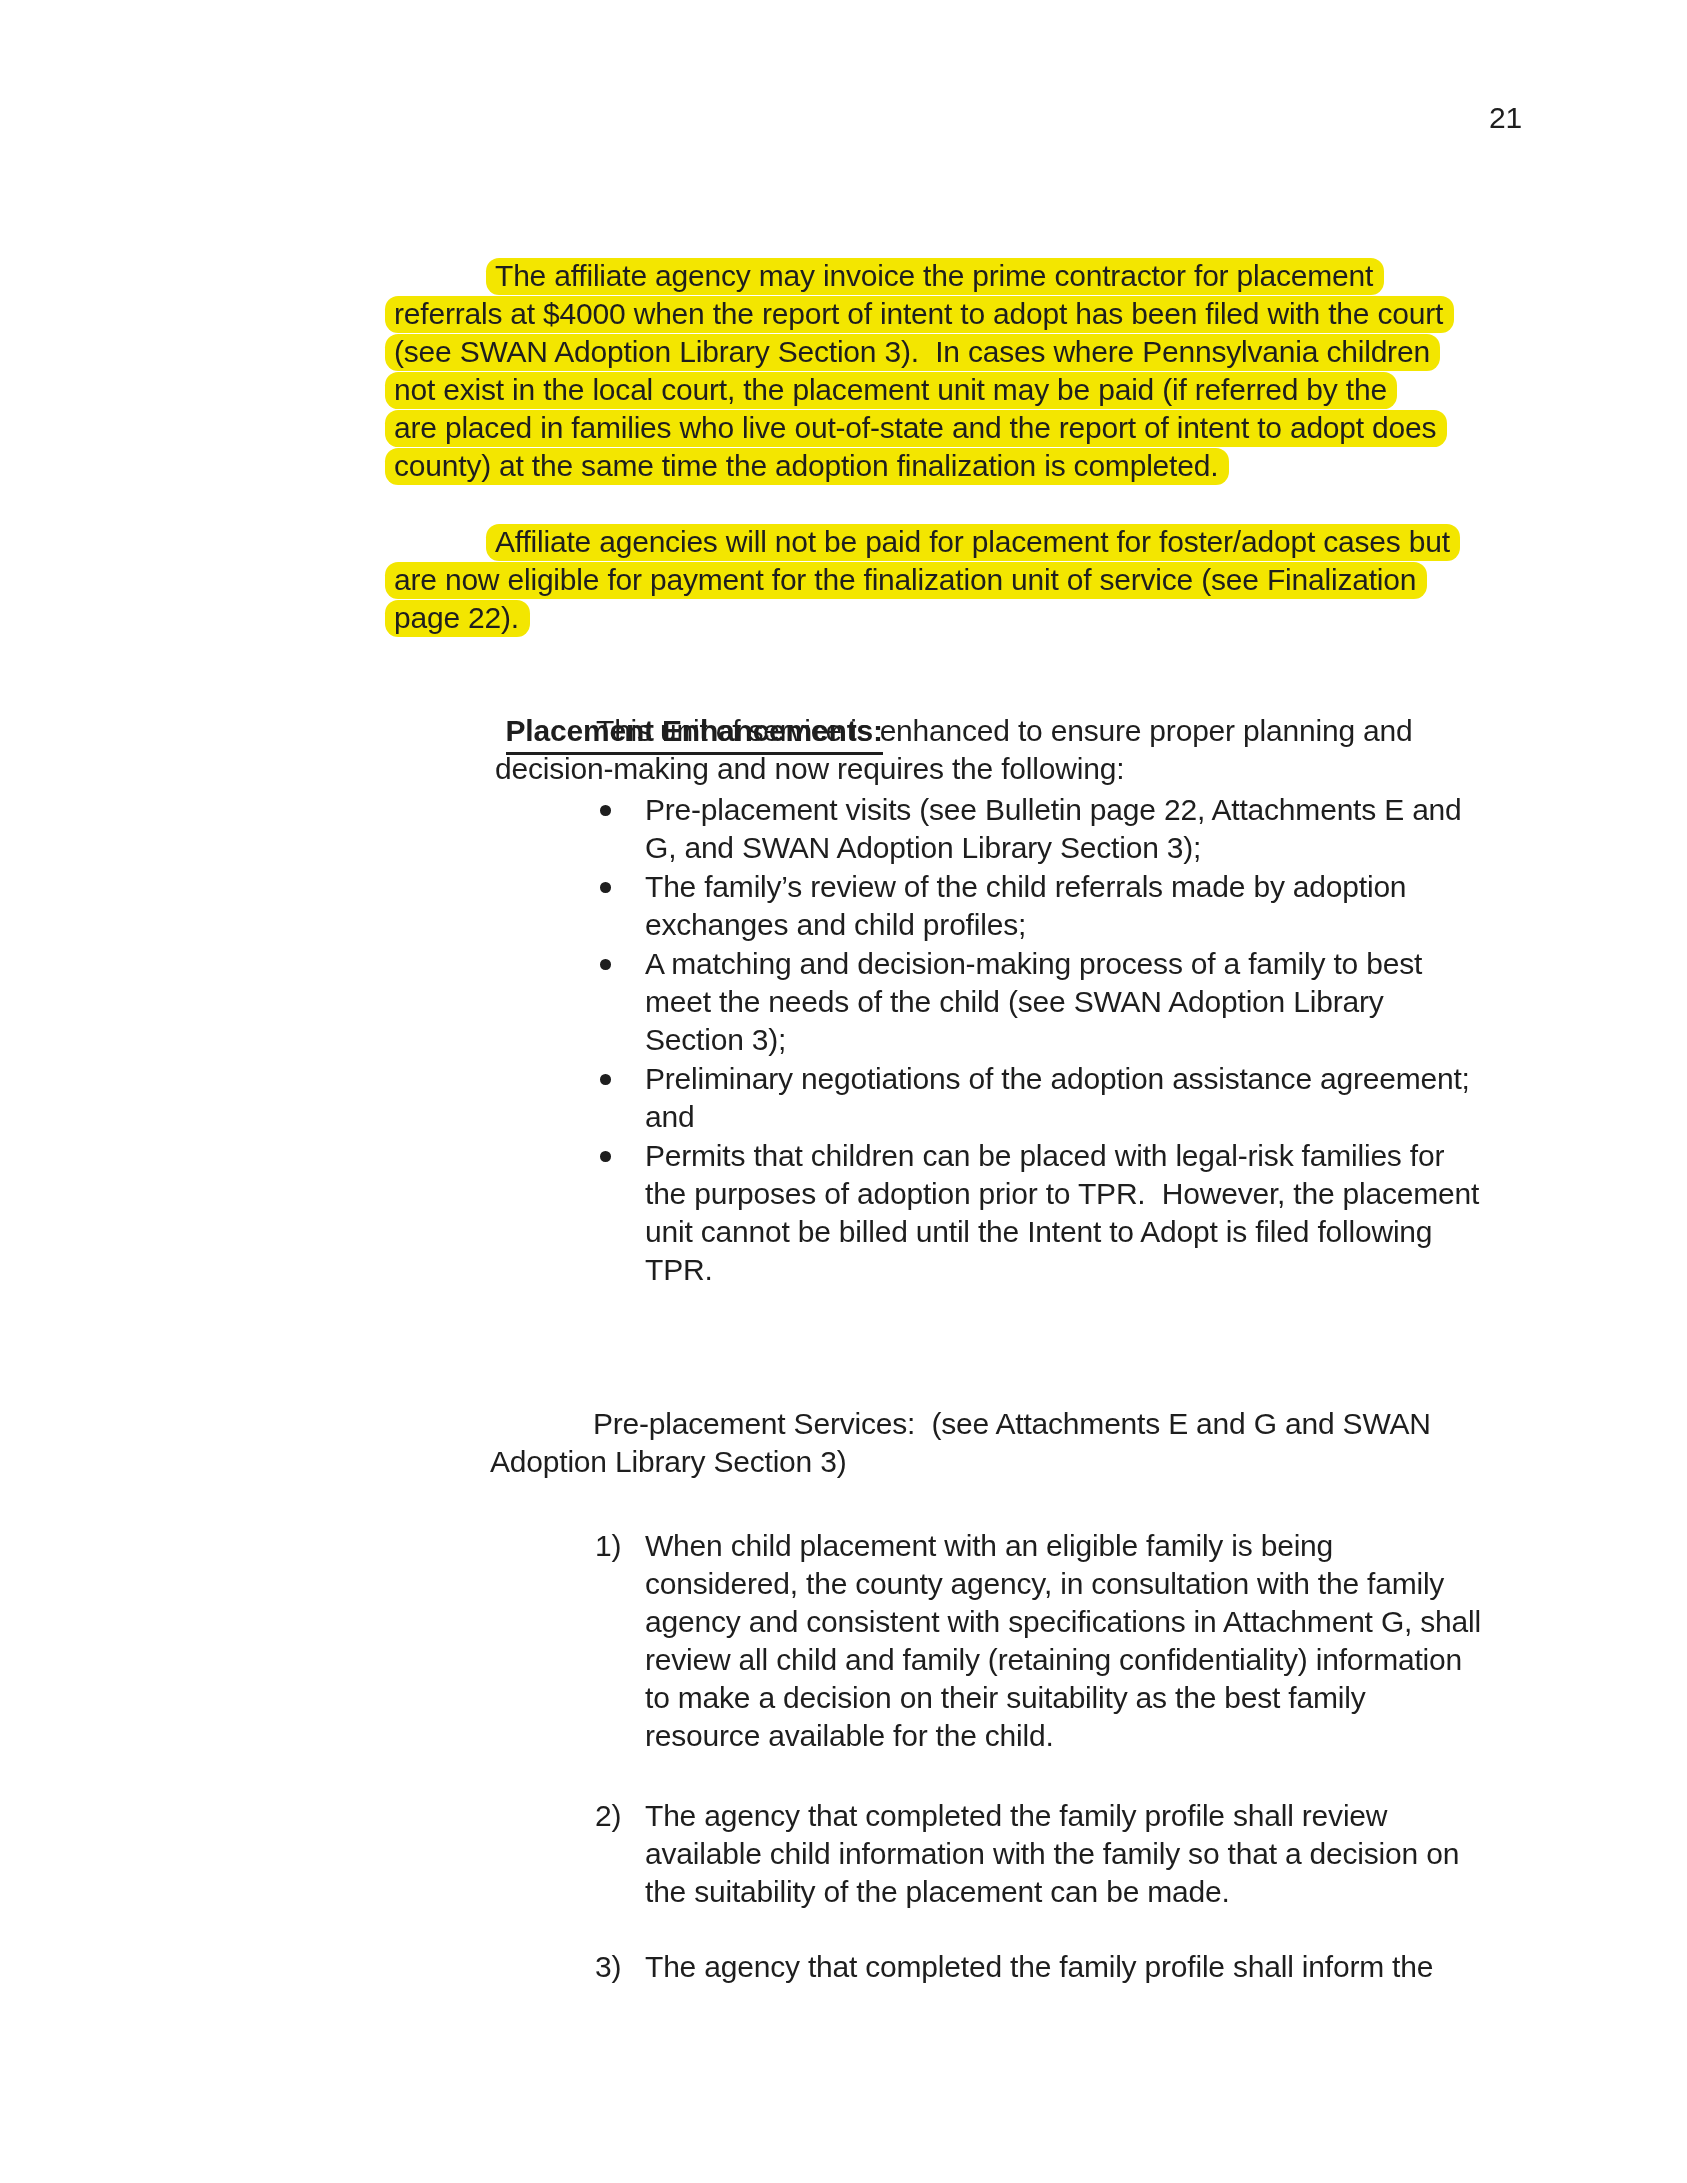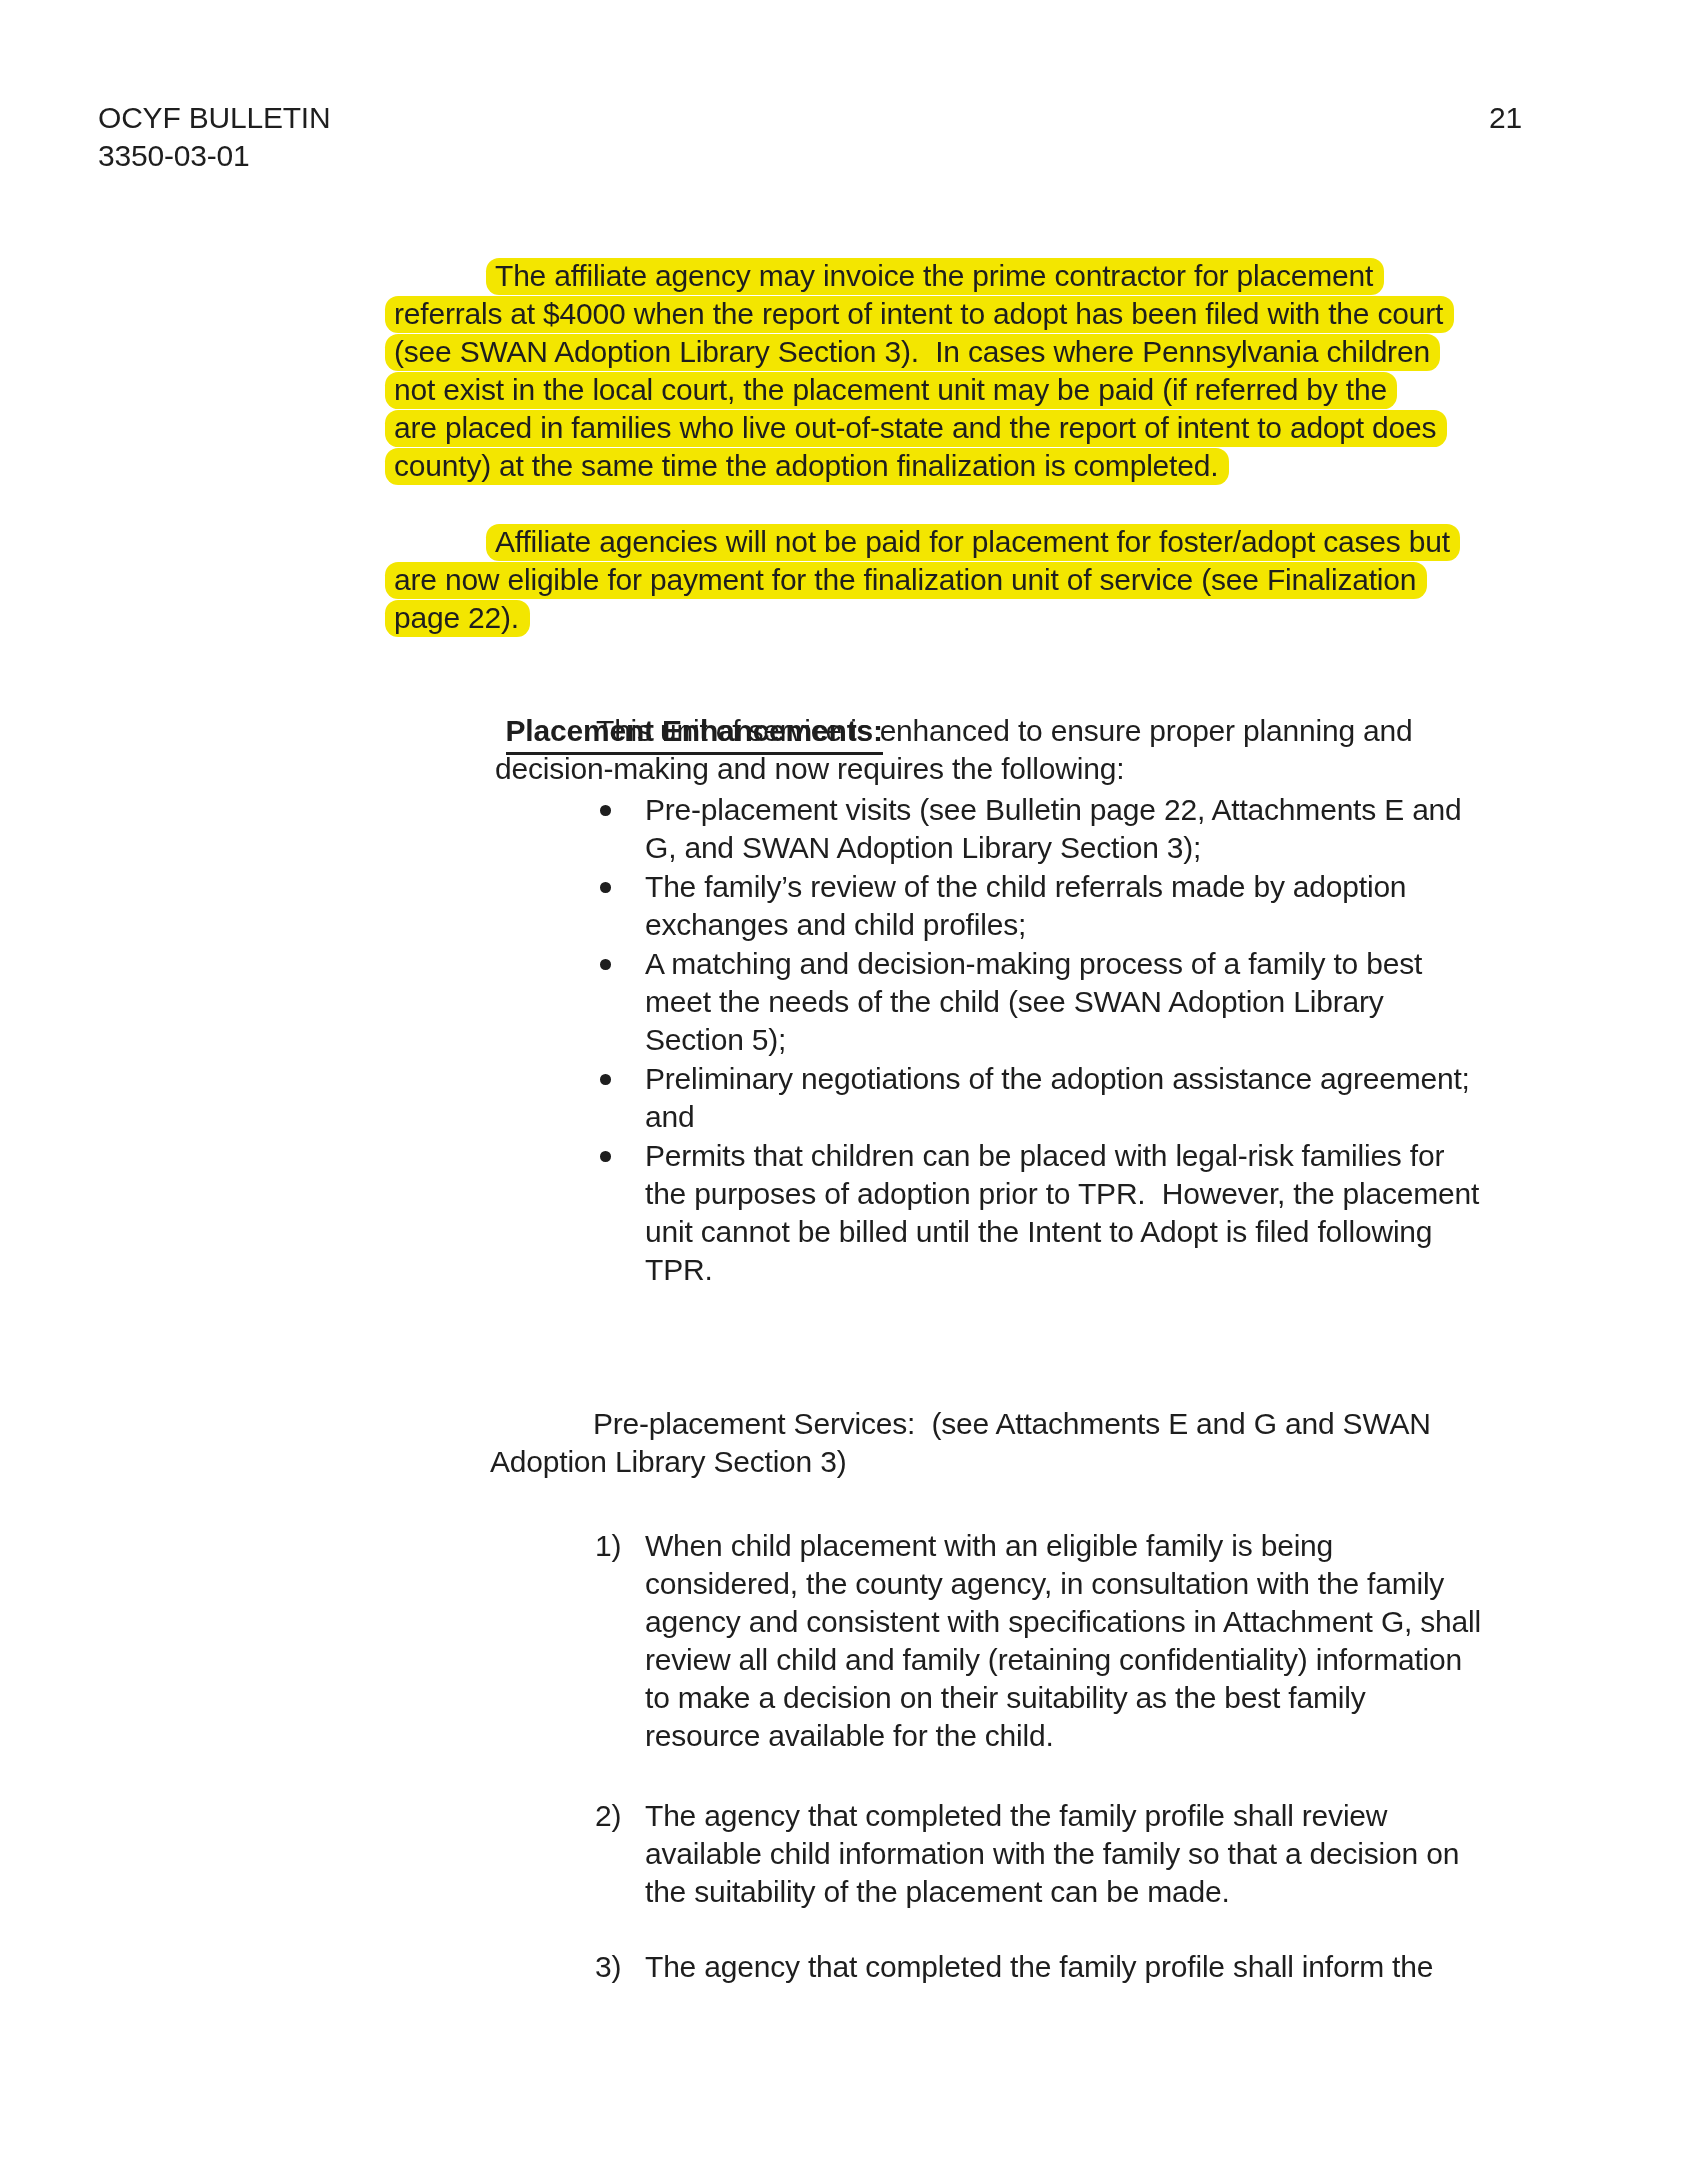--- a/index.html
+++ b/index.html
@@ -42,24 +42,20 @@
   
   .nlist { width: 1032px; }
   .nitem { position: relative; padding-left: 50px; }
   .nnum { position: absolute; left: 0; top: 0; white-space: pre; }
 </style>
 </head>
 <body>
 
 <div class="page" style="--hl: #f3e600; color: rgb(30, 30, 30); background: rgb(255, 255, 255);">
 
-  <div class="abs" style="left:98px; top:99px;">
-    <div class="line">OCYF BULLETIN</div>
-    <div class="line">3350-03-01</div>
-  </div>
   <div class="abs line" style="left:1489px; top:99px;">21</div>
 
   <div class="abs" style="left:394px; top:257px;">
     <div class="line indent"><span class="hl">The affiliate agency may invoice the prime contractor for placement</span></div>
     <div class="line"><span class="hl">referrals at $4000 when the report of intent to adopt has been filed with the court</span></div>
     <div class="line"><span class="hl">(see SWAN Adoption Library Section 3).  In cases where Pennsylvania children</span></div>
     <div class="line"><span class="hl">not exist in the local court, the placement unit may be paid (if referred by the</span></div>
     <div class="line"><span class="hl">are placed in families who live out-of-state and the report of intent to adopt does</span></div>
     <div class="line"><span class="hl">county) at the same time the adoption finalization is completed.</span></div>
   </div>
@@ -87,21 +83,21 @@
     </div>
     <div class="bitem">
       <span class="bdot"></span>
       <div class="line">The family’s review of the child referrals made by adoption</div>
       <div class="line">exchanges and child profiles;</div>
     </div>
     <div class="bitem">
       <span class="bdot"></span>
       <div class="line">A matching and decision-making process of a family to best</div>
       <div class="line">meet the needs of the child (see SWAN Adoption Library</div>
-      <div class="line">Section 5);</div>
+      <div class="line">Section 3);</div>
     </div>
     <div class="bitem">
       <span class="bdot"></span>
       <div class="line">Preliminary negotiations of the adoption assistance agreement;</div>
       <div class="line">and</div>
     </div>
     <div class="bitem">
       <span class="bdot"></span>
       <div class="line">Permits that children can be placed with legal-risk families for</div>
       <div class="line">the purposes of adoption prior to TPR.  However, the placement</div>

